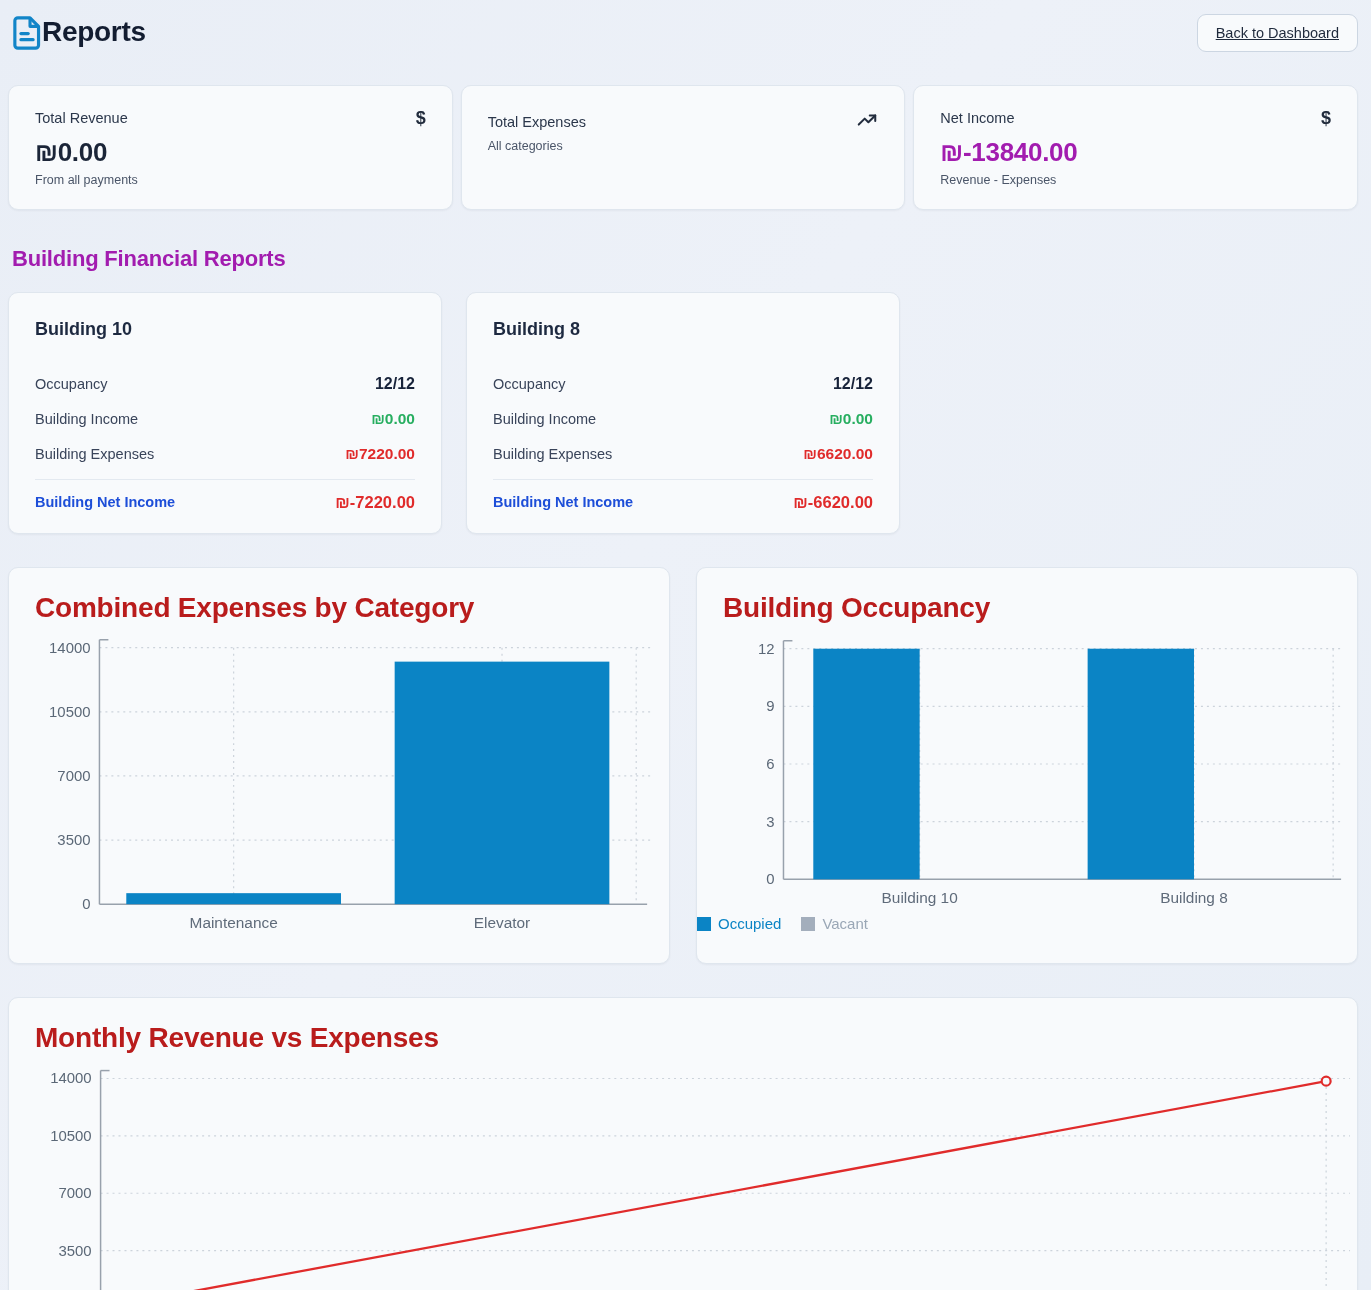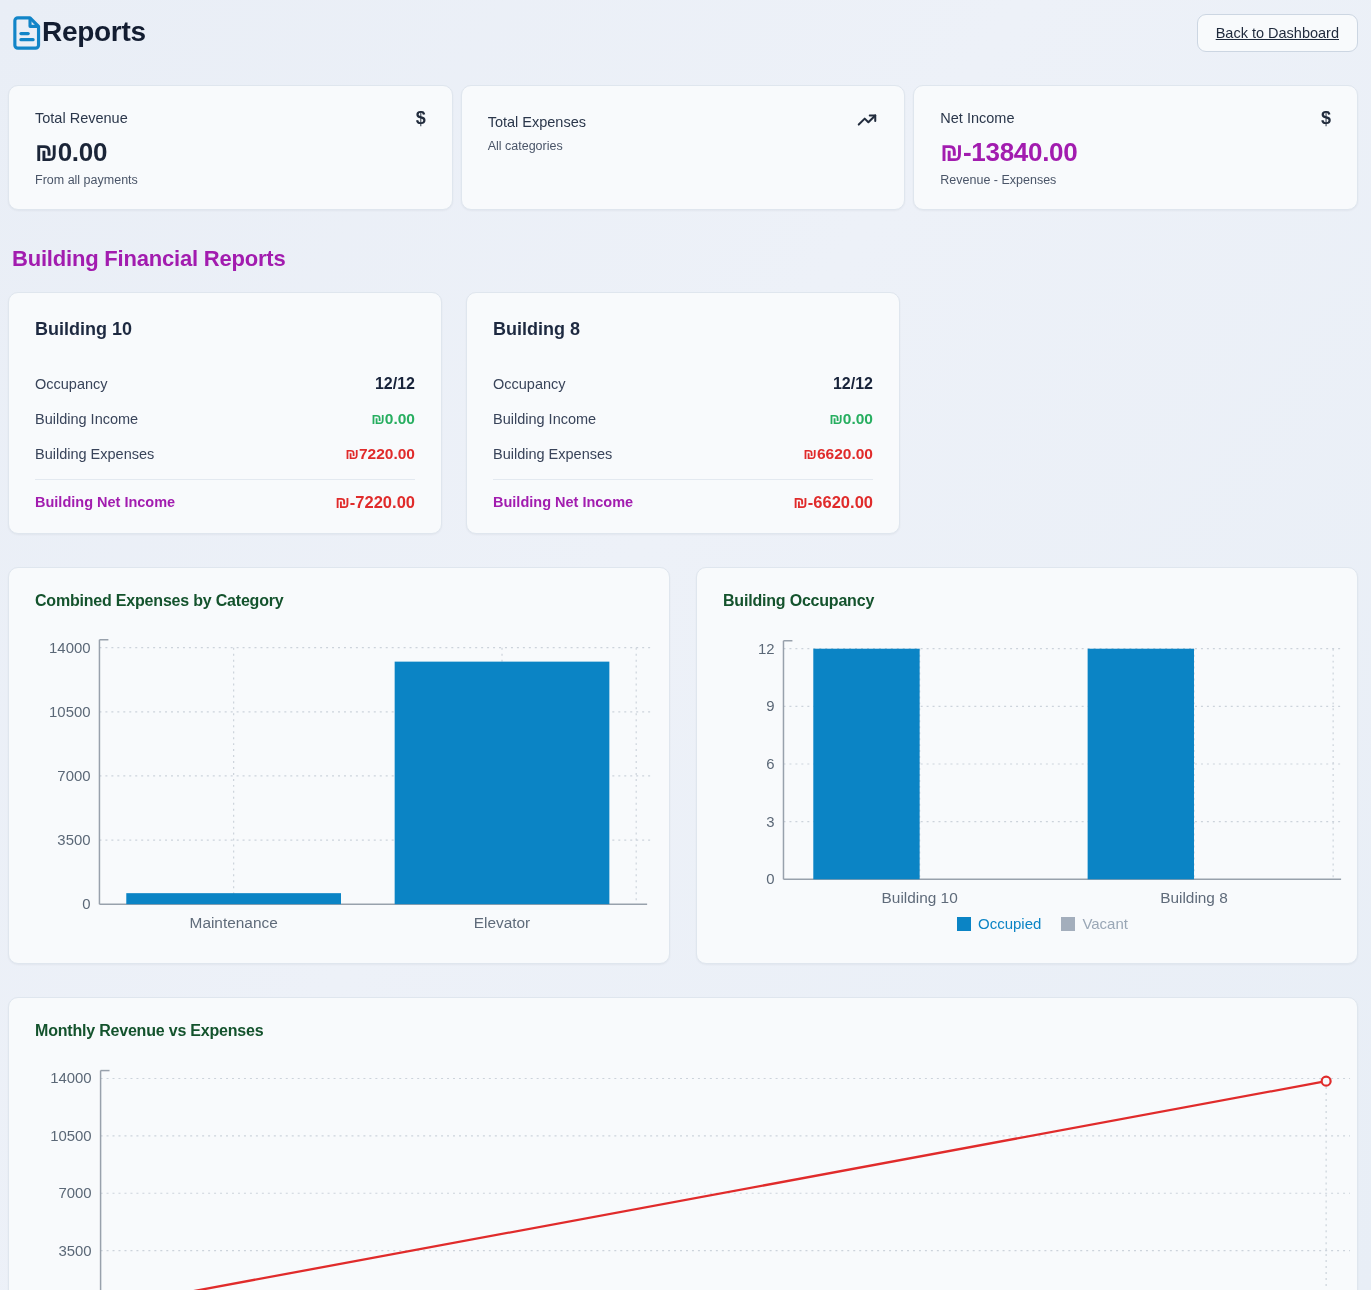--- a/index.html
+++ b/index.html
@@ -42,31 +42,31 @@
   .buildings-row { display:grid; grid-template-columns:repeat(3,1fr); gap:24px; margin-bottom:33px; }
   .building-card { height:242px; padding:26px 26px 20px; }
   .building-name { font-size:18px; font-weight:700; color:#1d2940; margin-bottom:26px; }
   .b-row { display:flex; justify-content:space-between; align-items:center; padding:8.5px 0; }
   .b-label { font-size:14.5px; color:#39445a; }
   .b-value { font-size:15.5px; font-weight:700; }
   .v-dark { color:#18233a; font-size:16px; }
   .v-green { color:#27ae60; }
   .v-red { color:#e02b2b; }
   .b-divider { border:none; border-top:1px solid #e3e9f0; margin:8px 0 4px; }
-  .b-row.net .b-label { font-weight:700; color:#a21caf; }
+  .b-row.net .b-label { font-weight:700; color:#1d4ed8; }
   .b-row.net .b-value { font-size:16.5px; font-weight:800; }
 
   
   .charts-row { display:grid; grid-template-columns:repeat(2,1fr); gap:26px; margin-bottom:33px; }
   .chart-card { position:relative; height:397px; overflow:hidden; }
   .chart-card.monthly { height:340px; }
-  .chart-title { position:absolute; top:24px; left:26px; font-size:16px; font-weight:700; color:#14532d; letter-spacing:-.2px; z-index:2; }
+  .chart-title { position:absolute; top:24px; left:26px; font-size:28px; font-weight:700; color:#b91c1c; letter-spacing:-.2px; z-index:2; }
   .chart-card svg { position:absolute; inset:0; width:100%; height:100%; }
 
-  .legend { position:absolute; left:0; right:0; top:347px; display:flex; justify-content:center; gap:20px; z-index:2;padding-left:31px; }
+  .legend { position:absolute; left:0; right:0; top:347px; display:flex; gap:20px; z-index:2; }
   .legend-item { display:flex; align-items:center; gap:7px; }
   .swatch { width:14px; height:14px; display:inline-block; }
   .legend-text { font-size:15px; font-weight:500; }
 </style>
 </head>
 <body>
 
 <div class="page">
 
   <header>

